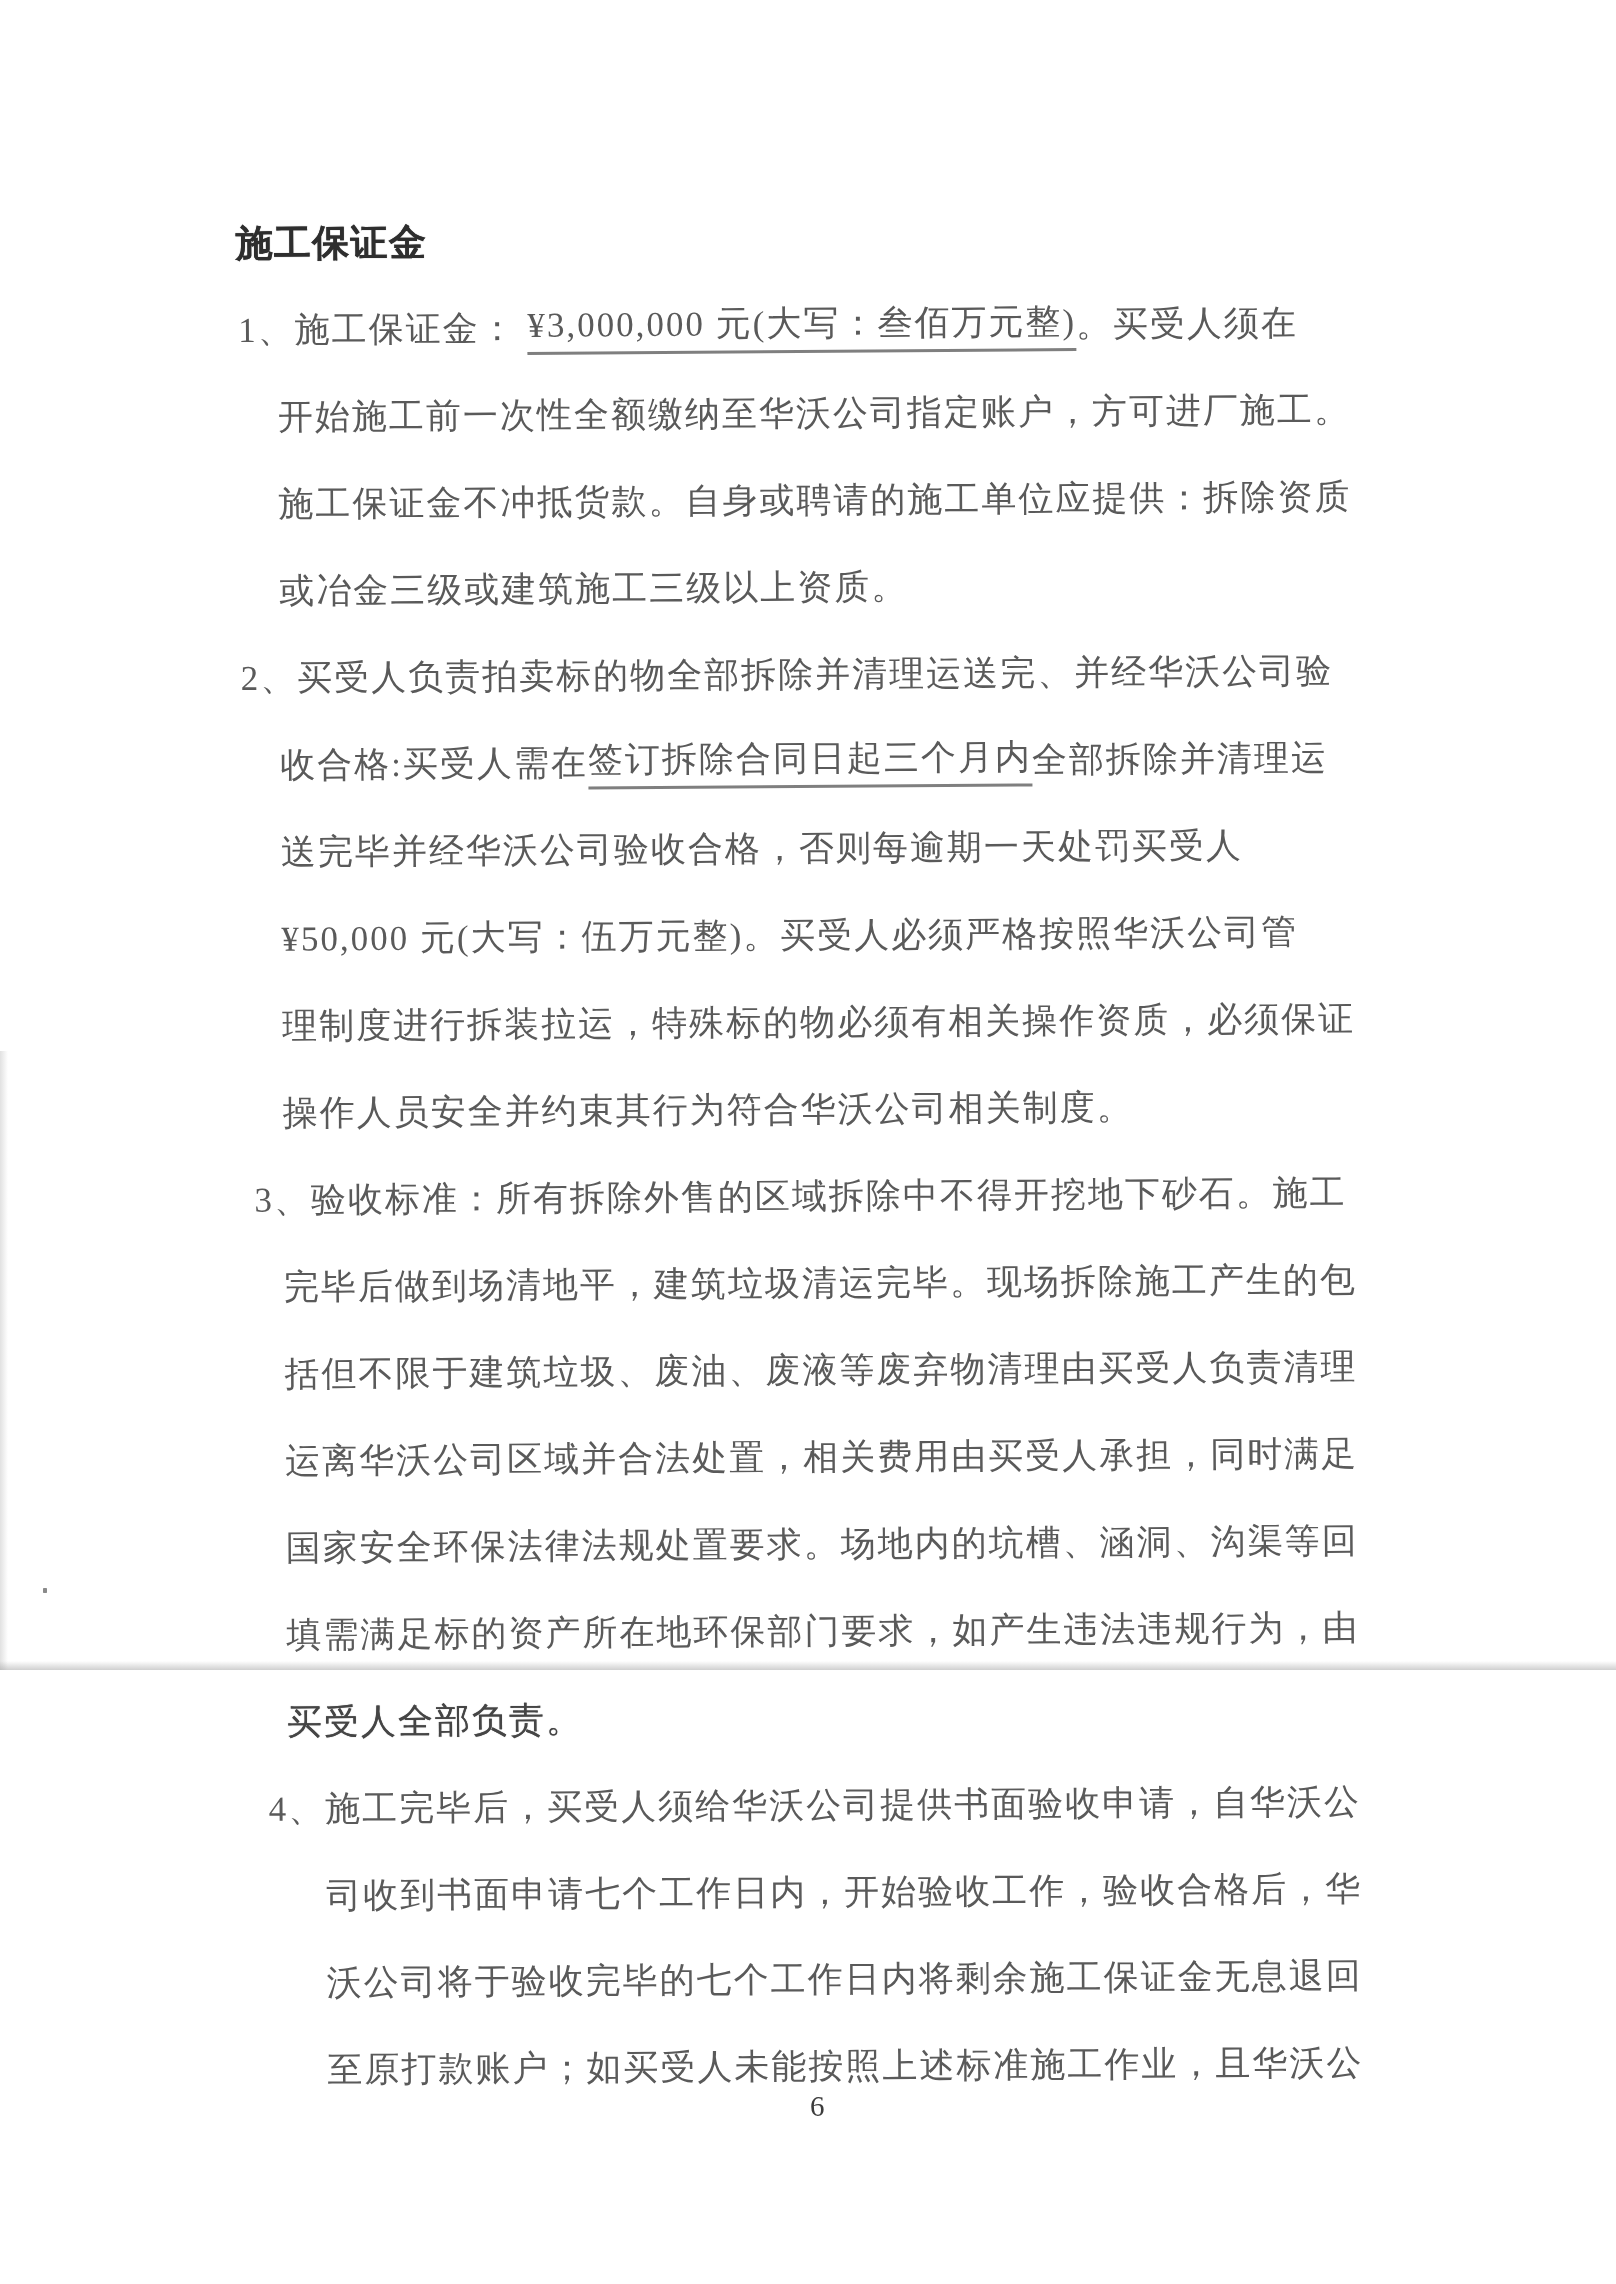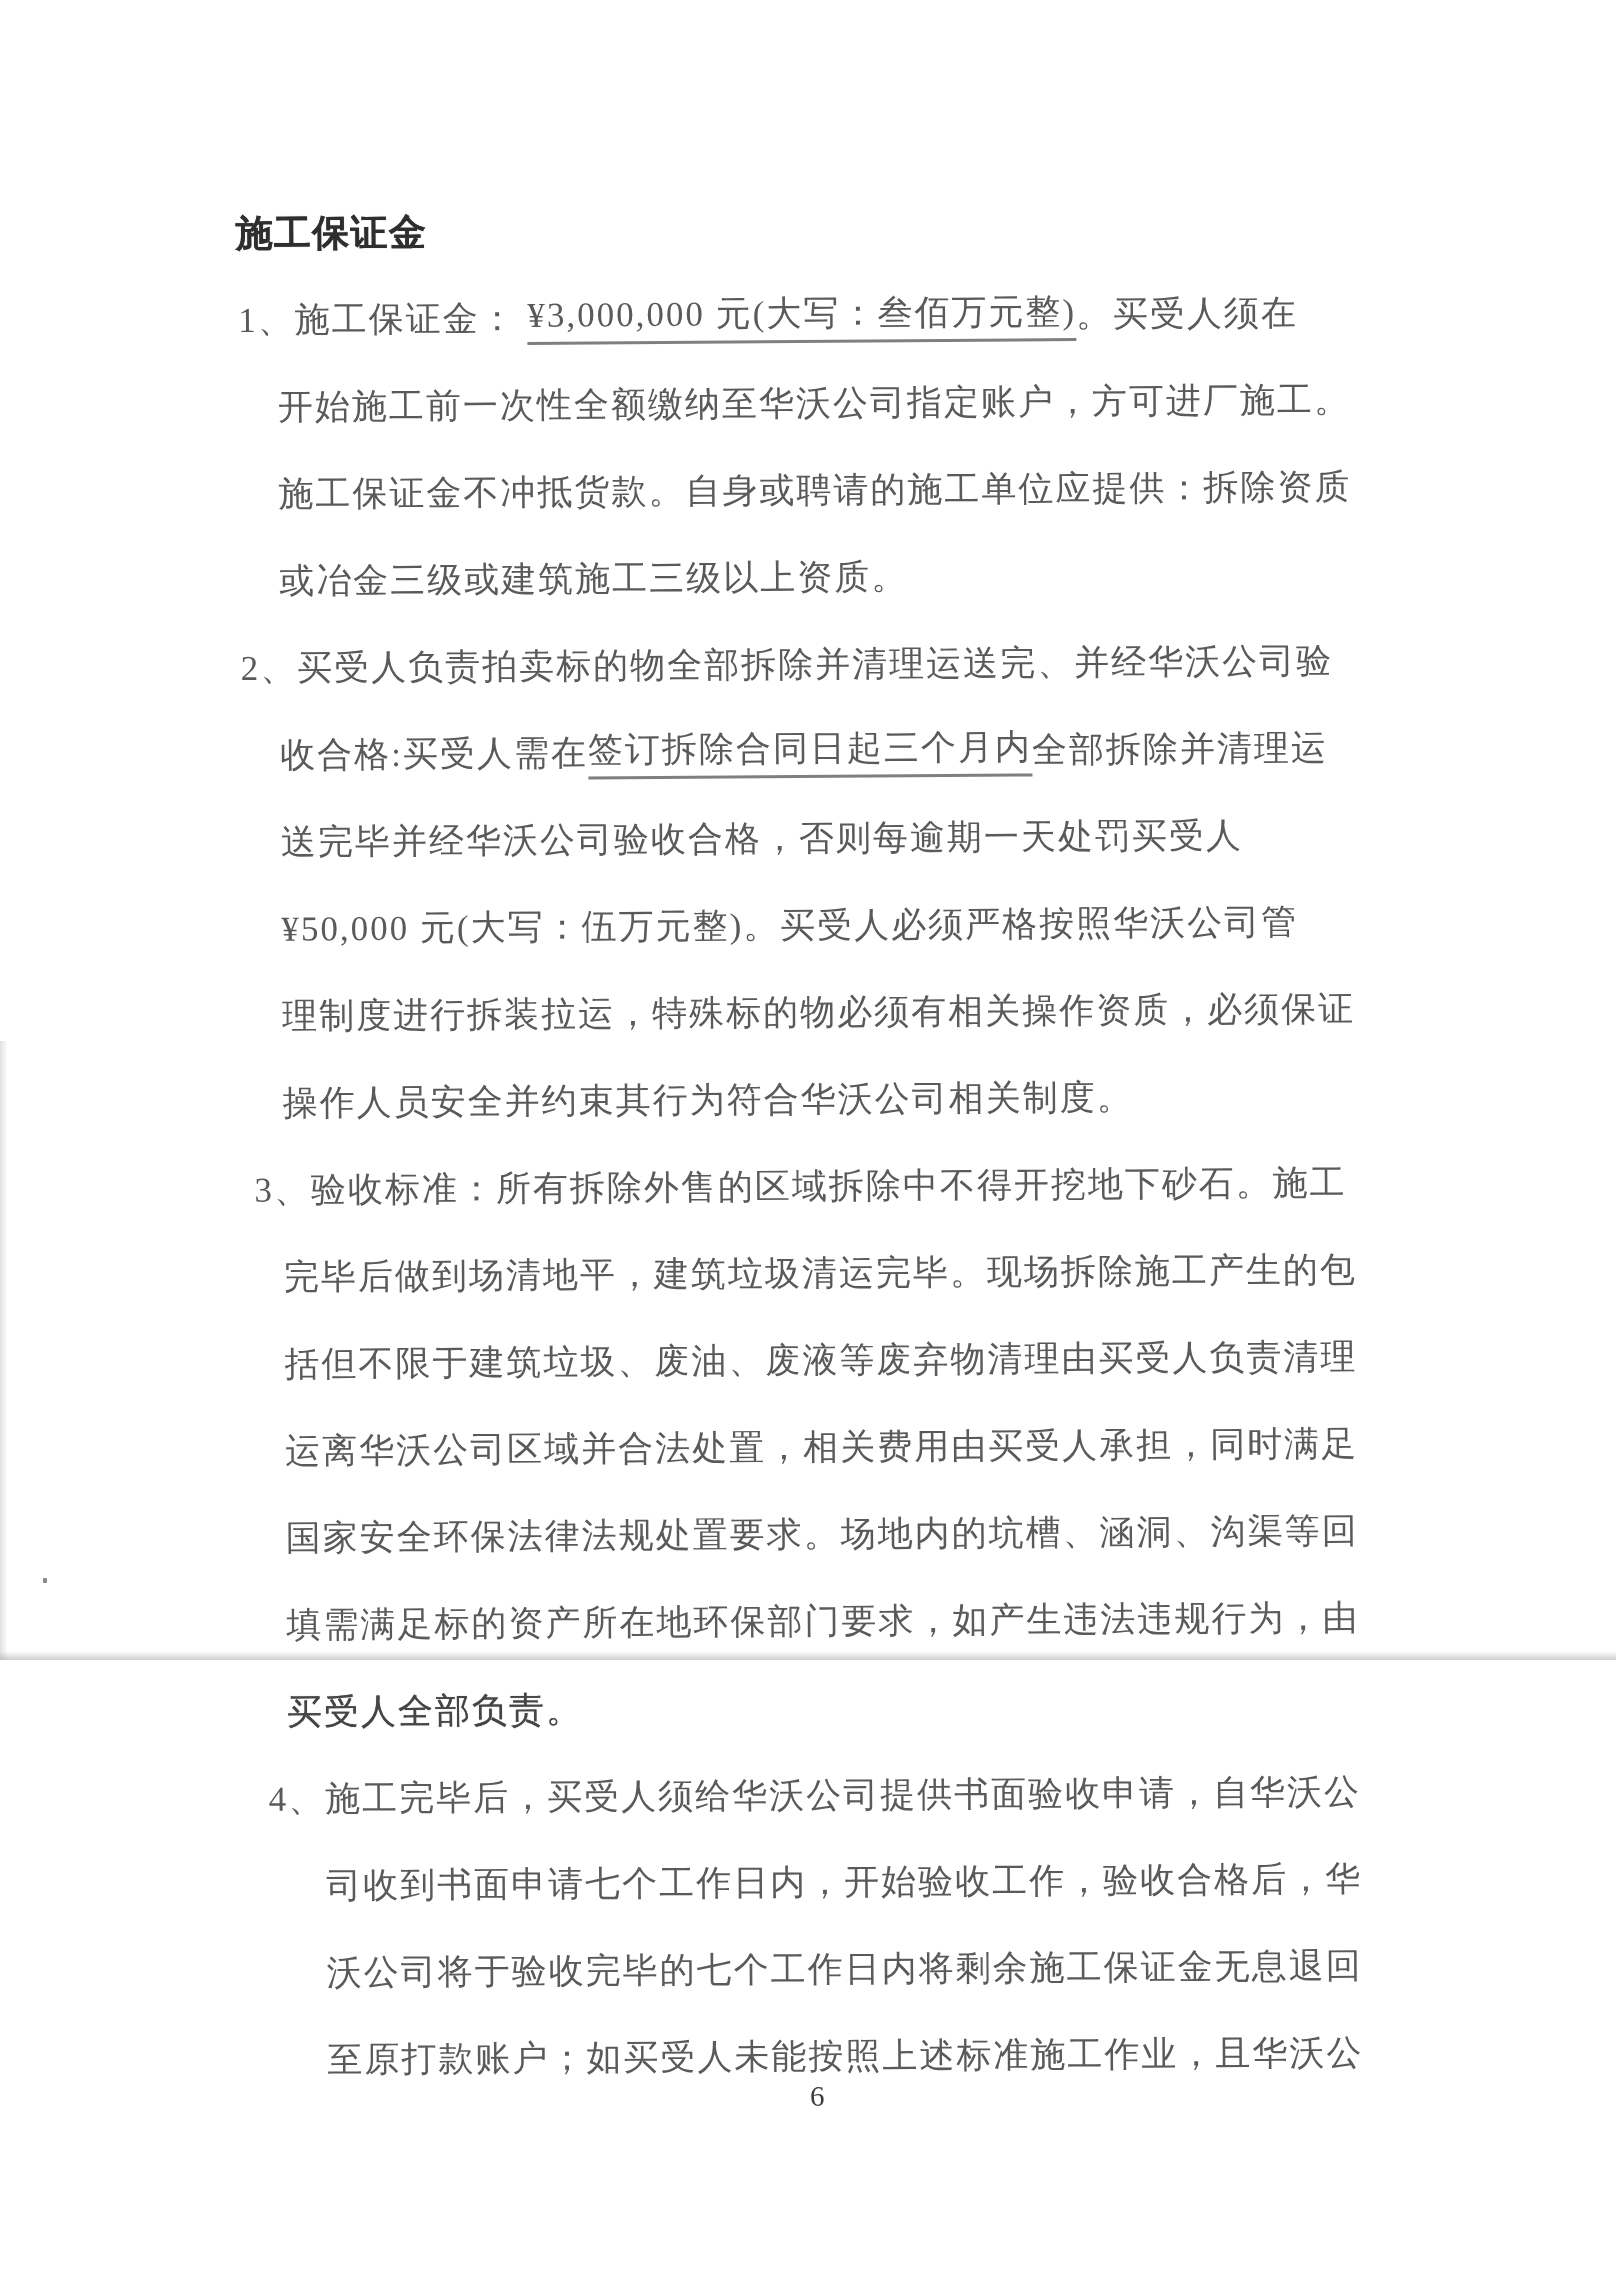--- a/index.html
+++ b/index.html
@@ -4,21 +4,21 @@
 <style>
   html,body{margin:0;padding:0;}
   body{
     width:1616px;height:2284px;
     background:#ffffff;
     font-family:"Liberation Serif","DejaVu Serif",serif;
     position:relative;
     overflow:hidden;
   }
   .page{
-    position:absolute;left:0;top:0;width:1616px;height:1660px;
+    position:absolute;left:0;top:10px;width:1616px;height:1660px;
     background:#ffffff;
   }
   .content{
     position:absolute;left:0;top:186px;width:1616px;
     transform:rotate(-0.4deg);
     transform-origin:50% 50%;
     color:#5a5a5a;
   }
   .line{
     height:87px;

